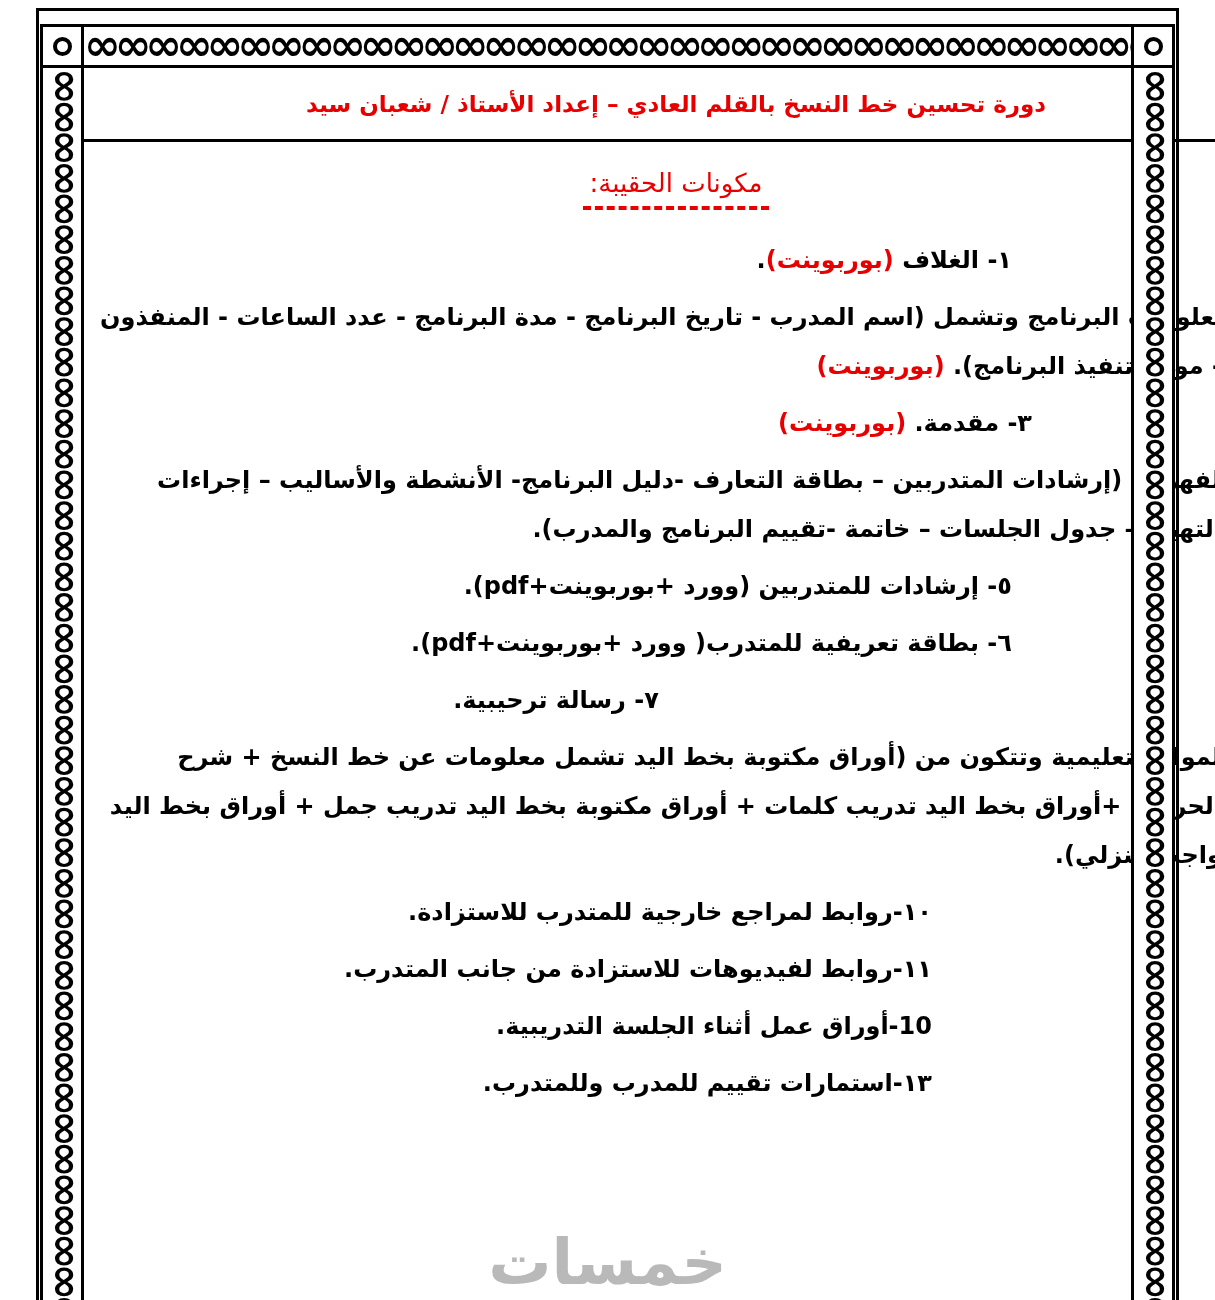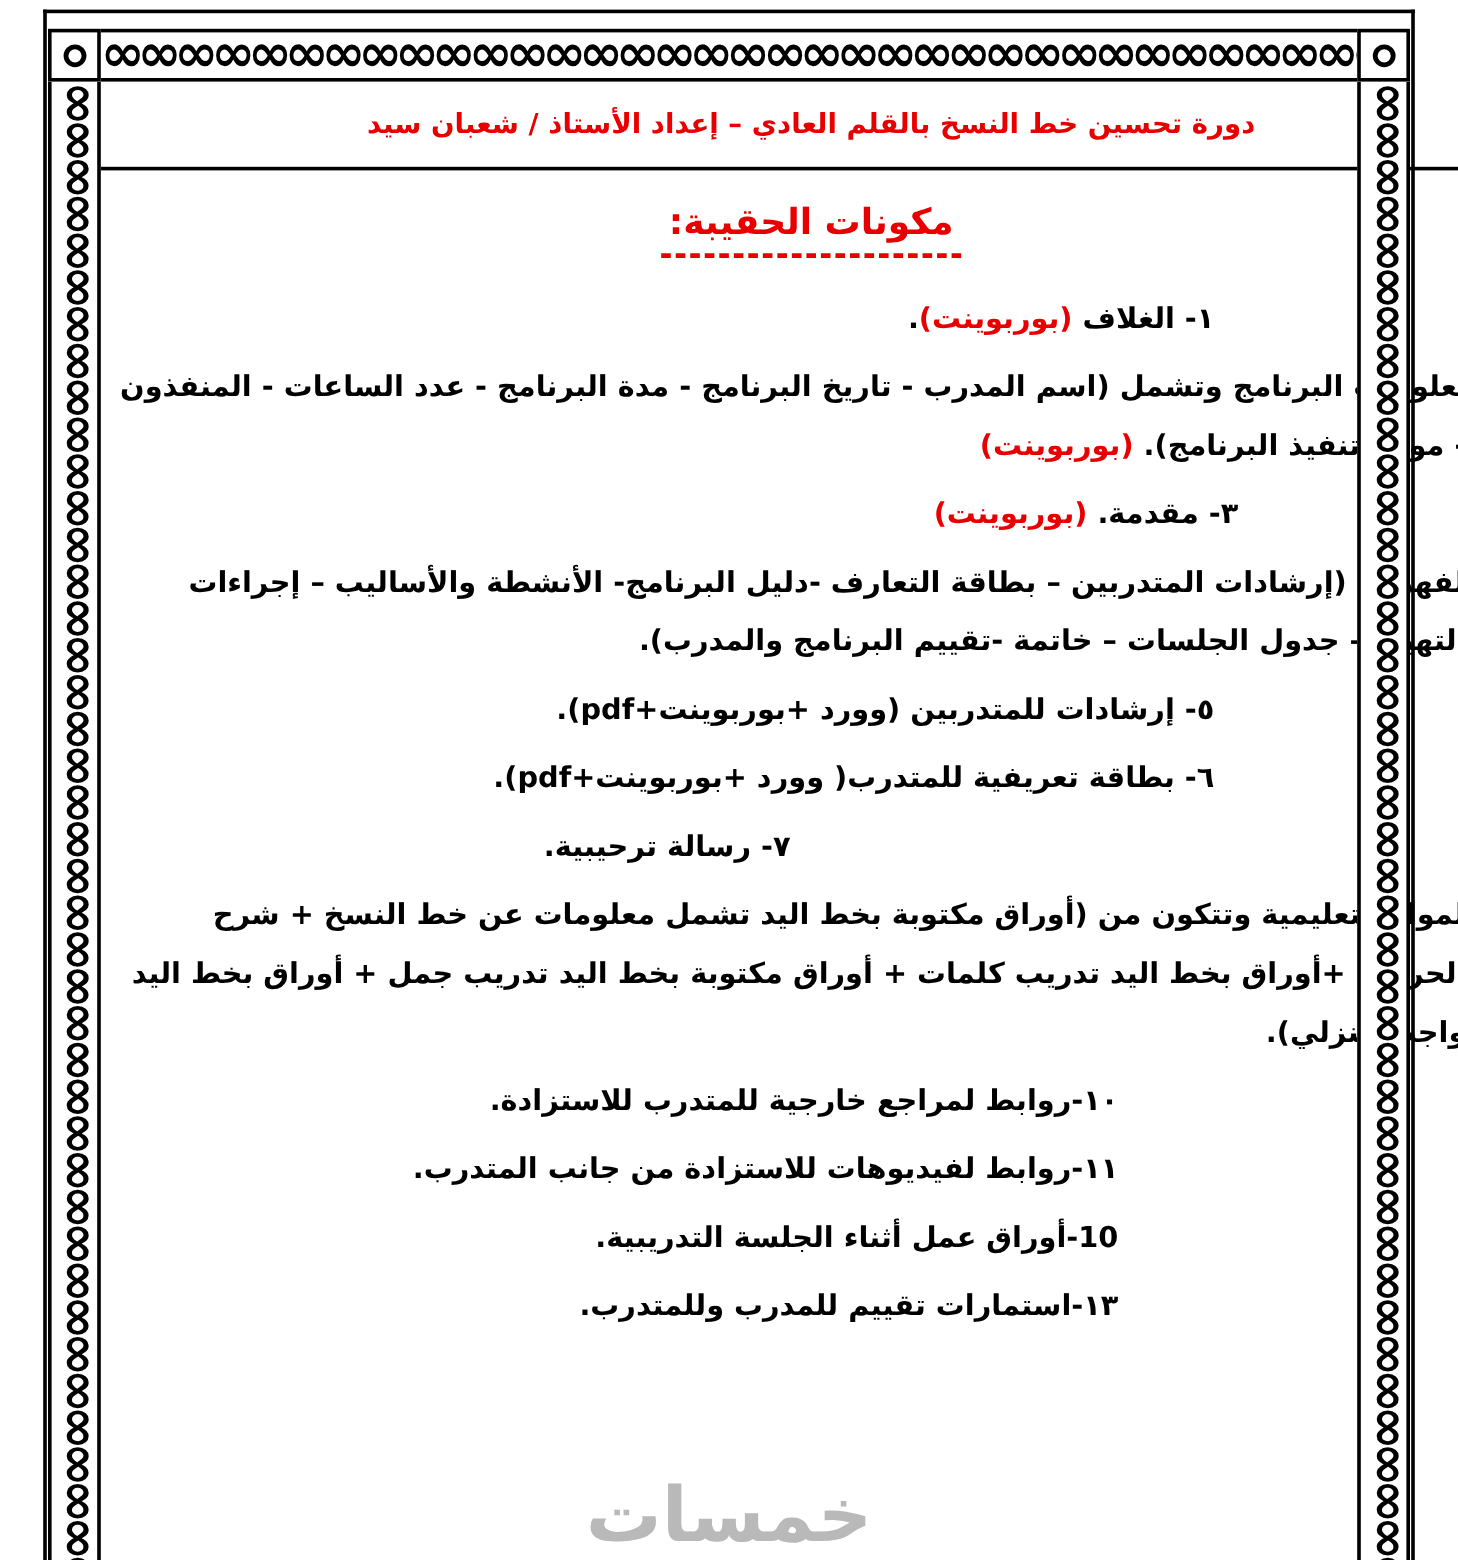--- a/index.html
+++ b/index.html
@@ -42,21 +42,21 @@
   }
   
   .content { position:absolute; left:84px; top:68px; width:1184px; }
   .doc-header {
     height:74px; border-bottom:3px solid #000; box-sizing:border-box;
     display:flex; align-items:center; justify-content:center;
     color:var(--red,#e80000); font-weight:bold; font-size:23px;
   }
   .title-wrap { margin-top:26px; text-align:center; }
   .page-title {
-    display:inline-block; color:var(--red,#e80000); font-weight:bold; font-size:30px;
+    display:inline-block; color:var(--red,#e80000); font-weight:normal; font-size:26px;
     border-bottom:4px dashed var(--red,#e80000); padding:0 6px 8px;
   }
   .list {
     direction:rtl; text-align:right; margin-top:26px;
     padding:0 6px 0 16px; font-size:24px; font-weight:bold; line-height:49px;
     color:var(--text,#000);
   }
   .list p { margin:0 0 8px; text-indent:-40px; white-space:pre-wrap; box-sizing:border-box; }
   .red { color:var(--red,#e80000); }
   .watermark {

